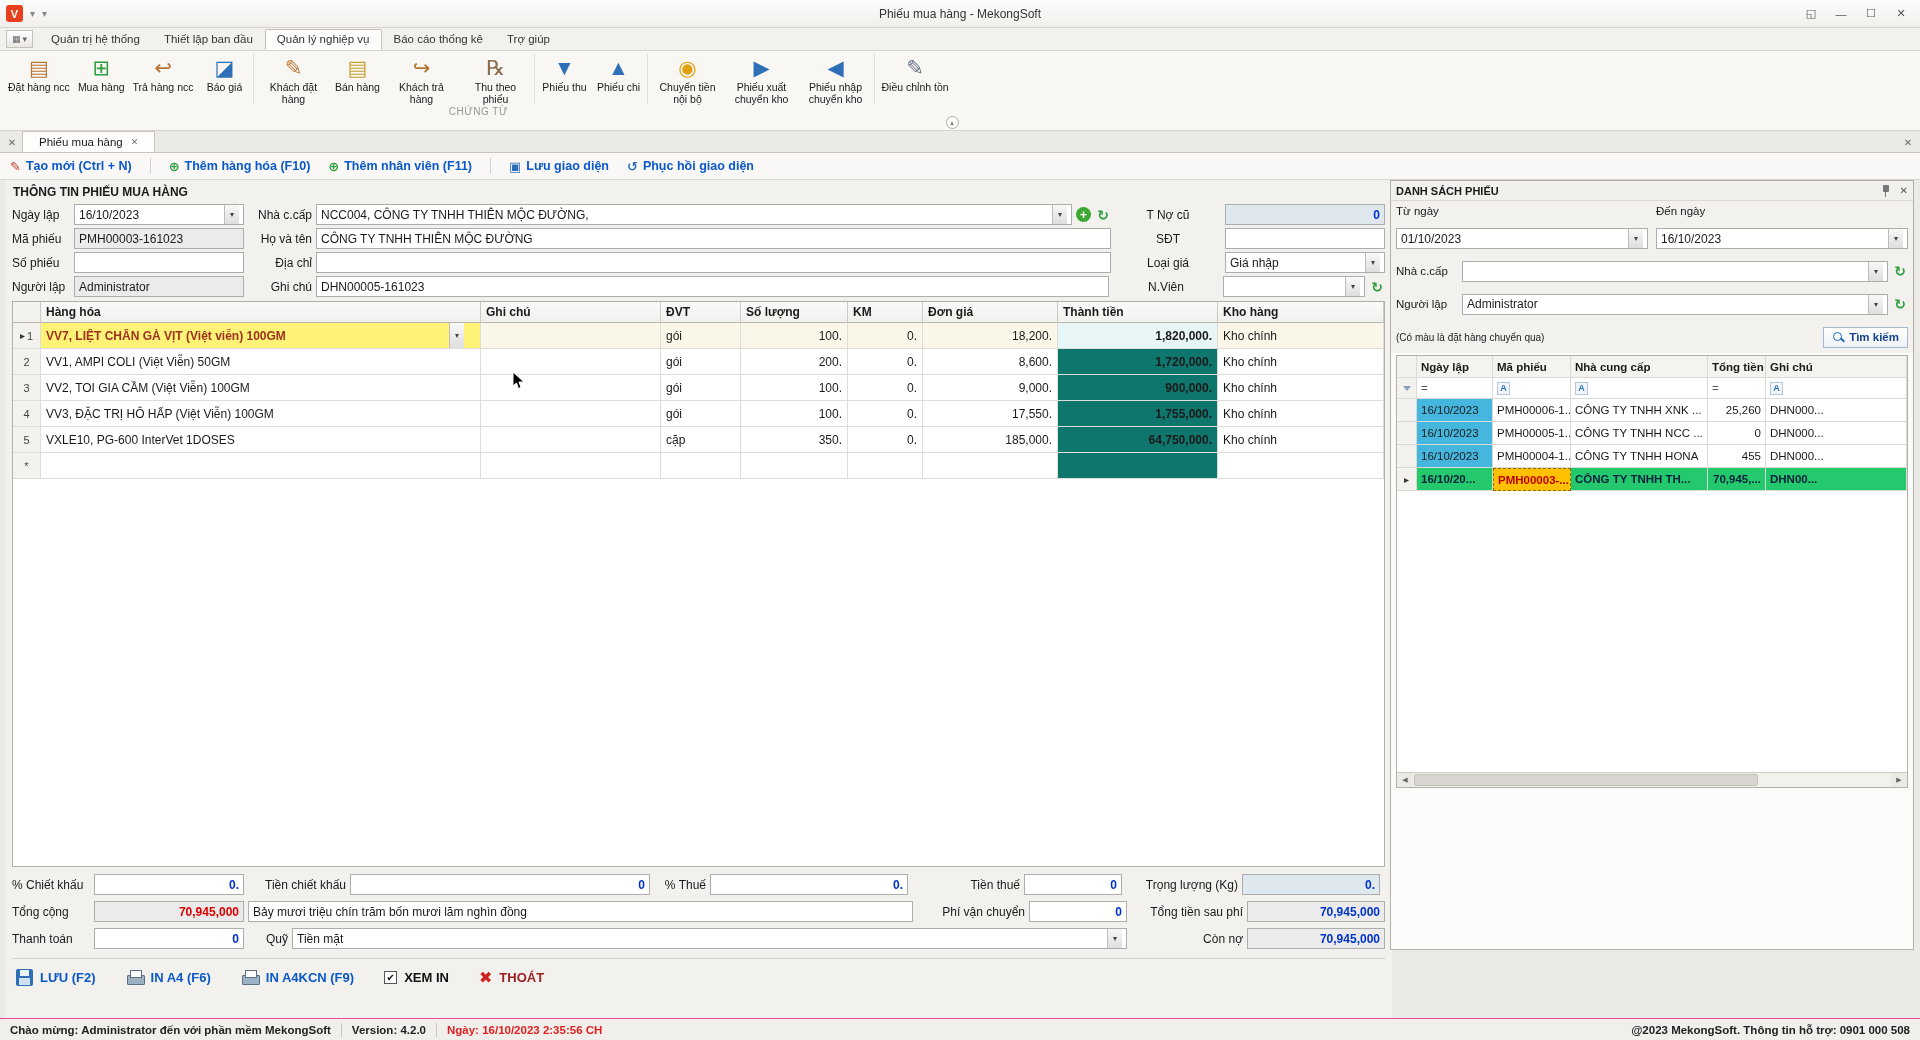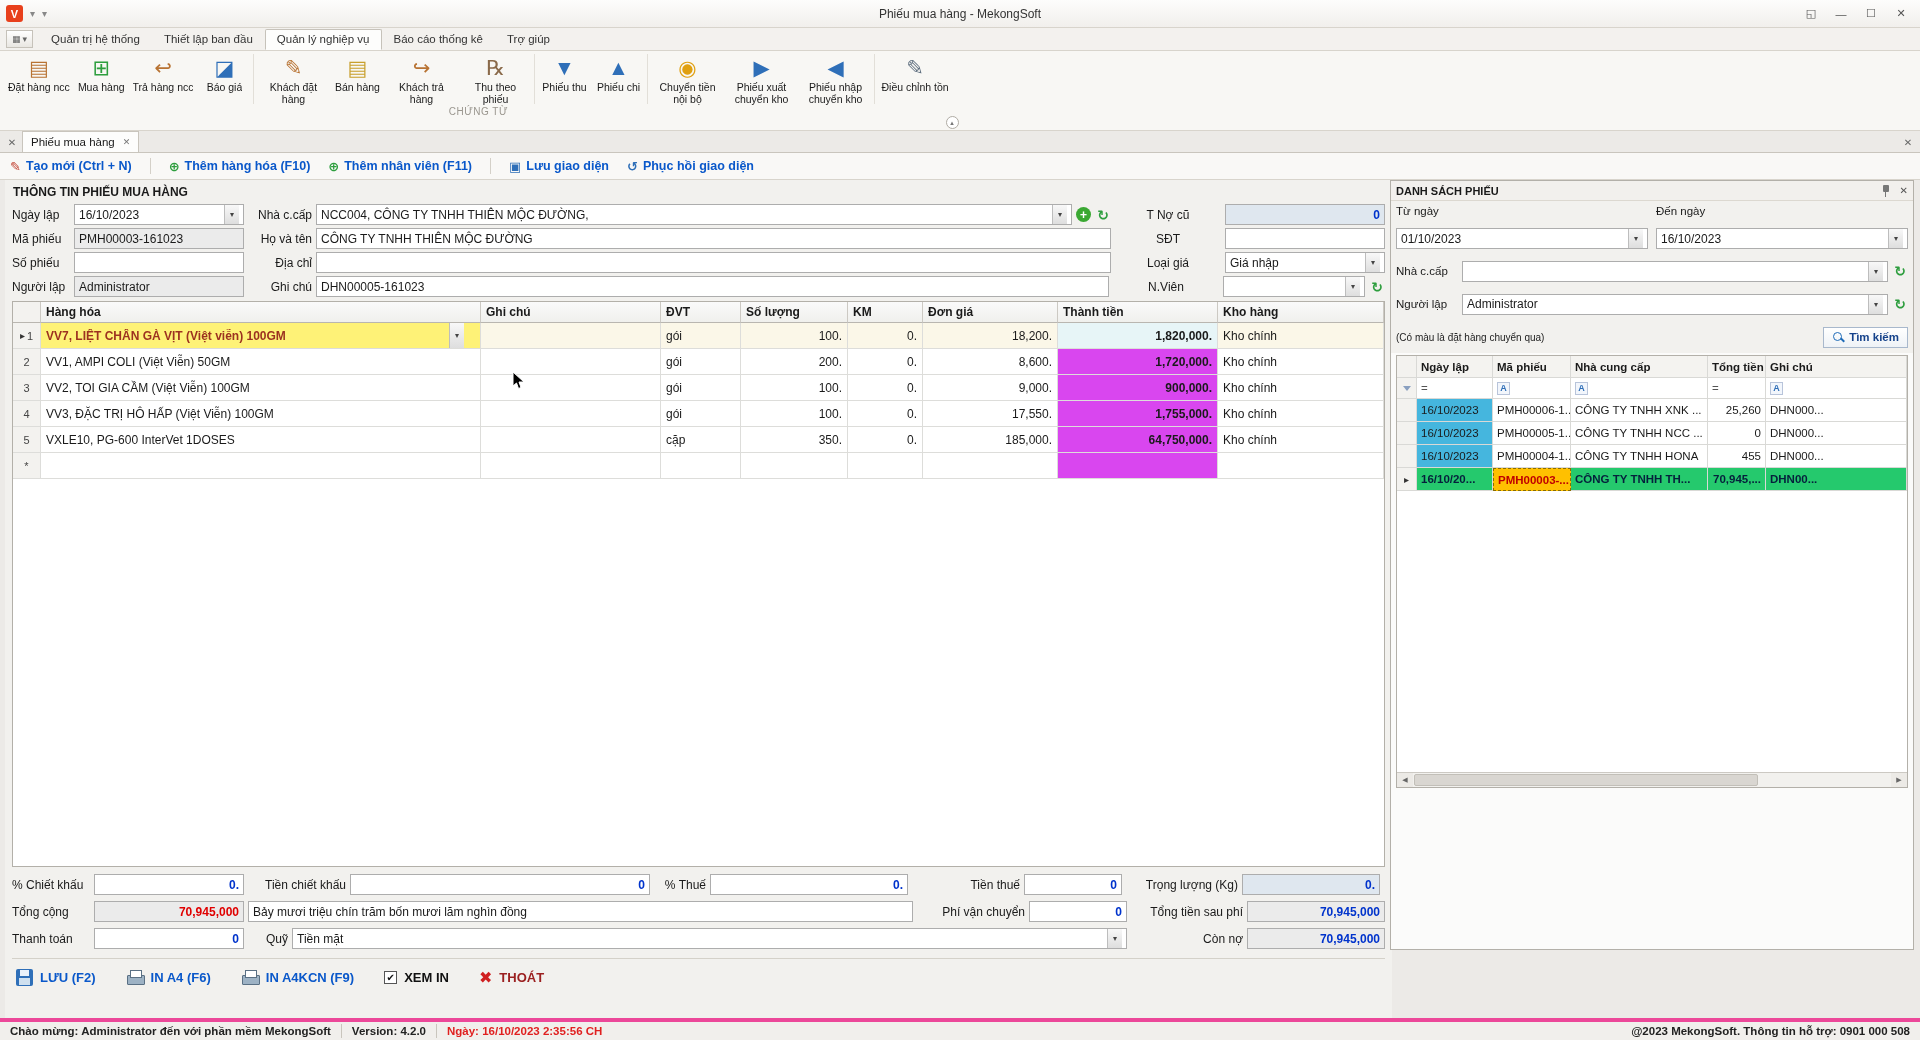--- a/index.html
+++ b/index.html
@@ -23,21 +23,21 @@
 .rb-item{min-width:54px;max-width:86px;padding:2px 4px 0;display:flex;flex-direction:column;align-items:center;text-align:center}
 .rb-ico{font-size:21px;line-height:28px;height:28px}
 .rb-lbl{font-size:10.5px;line-height:1.12;max-width:66px;height:24px;overflow:hidden}
 .rb-item.wide .rb-lbl{max-width:92px}
 .rb-sep{width:1px;background:#e2dfd8;align-self:stretch;margin:2px 2px}
 .rb-caption{height:14px;text-align:center;color:#9a968e;font-size:10px;letter-spacing:.5px}
 .rb-collapse{position:absolute;right:-6px;bottom:1px;width:13px;height:13px;border:1px solid #b0aca4;border-radius:50%;display:flex;align-items:center;justify-content:center;font-size:7px;color:#777;background:#fff}
 
 .tabsbar{height:22px;background:#eceae7;border-bottom:1px solid #c9c5bd;display:flex;align-items:flex-end;padding:0 2px}
 .xbtn{width:20px;height:20px;display:flex;align-items:center;justify-content:center;color:#666;font-size:10px}
-.doctab{background:#fdfdfc;border:1px solid #c9c5bd;border-bottom:none;height:21px;padding:0 8px;display:flex;align-items:center;gap:8px;font-size:11.5px}
+.doctab{background:#fdfdfc;border:1px solid #c9c5bd;border-bottom:none;height:21px;padding:0 16px;display:flex;align-items:center;gap:8px;font-size:11.5px}
 .doctab .tx{font-size:9px;color:#777}
 .tabsbar .far{margin-left:auto}
 
 .actionbar{height:27px;background:#f9f8f6;border-bottom:1px solid #d8d4cc;display:flex;align-items:center;padding:0 10px;gap:18px}
 .act{display:flex;align-items:center;gap:5px}
 .act .ic{font-size:13px;font-weight:bold}
 .act .lb{font-weight:bold;font-size:12.5px;color:#0a58ca}
 .act-sep{width:1px;height:16px;background:#d4d0c8}
 
 .content-left{position:absolute;left:5px;top:180px;width:1387px;bottom:22px;background:#f2f1ee}
@@ -61,21 +61,21 @@
 .mini.refresh{color:#2e9e3e;font-size:14px}
 
 .igrid{margin:3px 7px 0;border:1px solid #b3b0a9;background:#fff;height:566px;overflow:hidden;--gcols:28px 440px 180px 80px 107px 75px 135px 160px 1fr}
 .g-row{display:grid;grid-template-columns:var(--gcols);height:26px}
 .g-head{height:21px;background:linear-gradient(#fafafa,#efefec);font-weight:bold}
 .gc{padding:0 5px;border-right:1px solid #ddddda;border-bottom:1px solid #ddddda;display:flex;align-items:center;overflow:hidden;white-space:nowrap}
 .g-head .gc{border-right-color:#ccc9c3;border-bottom-color:#b9b6b0}
 .ind{background:#f3f2ef;justify-content:center;color:#444;font-size:11px;gap:2px;padding:0 2px}
 .cur{color:#333;font-size:10px}
 .r{justify-content:flex-end}
-.tt{background:#d946ef;font-weight:bold}
+.tt{background:#0f766e;font-weight:bold}
 .sel .gc{background:#fbf7e8}
 .sel .ind{background:#f3f2ef}
 .sel .tt{background:#e7f5f7}
 .gc.prodhl{background:#fef277;color:#9c3220;font-weight:bold;padding-right:16px}
 
 .totals{margin:6px 7px 0;display:flex;flex-direction:column;gap:4px}
 .trow{display:flex;align-items:center;gap:4px;height:23px}
 .tl1{width:78px}.tf1{width:150px}
 .tl2{width:98px;text-align:right}.tf2{width:300px}
 .tl3{width:52px;text-align:right}.tf3{width:198px}
@@ -126,21 +126,21 @@
 .psel .pind{background:#f3f2ef;color:#333}
 .psel .pc.code{background:#ffc000;color:#c00000;border:1px dashed #8a6d00}
 .icon-funnel{width:0;height:0;border-left:4px solid transparent;border-right:4px solid transparent;border-top:5px solid #8aa0c0}
 .fA{width:13px;height:13px;border:1px solid #b8c4da;background:#f2f6fc;color:#2f6fb8;font-size:9px;font-weight:bold;display:flex;align-items:center;justify-content:center}
 .feq{color:#555}
 .p-hscroll{position:absolute;bottom:0;left:0;right:0;height:15px;border-top:1px solid #ccc9c3;background:#f2f1ee;display:flex;align-items:stretch}
 .hs-btn{width:16px;display:flex;align-items:center;justify-content:center;font-size:7px;color:#666;background:#eceae6}
 .hs-track{flex:1;position:relative}
 .hs-thumb{position:absolute;left:1px;top:1px;bottom:1px;width:72%;background:#d9d6d1;border:1px solid #c2bfb8;border-radius:2px}
 
-.statusbar{position:absolute;bottom:0;left:0;width:100%;height:22px;background:#f1efec;border-top:4px solid #ec4899;display:flex;align-items:center;font-size:11.5px;font-weight:bold;color:#222;padding:8px 10px}
+.statusbar{position:absolute;bottom:0;left:0;width:100%;height:22px;background:#f1efec;border-top:1px solid #ec4899;display:flex;align-items:center;font-size:11.5px;font-weight:bold;color:#222;padding:8px 10px}
 .sb-sep{width:1px;height:14px;background:#c9c5bd;margin:0 10px}
 .sb-date{color:#e02020}
 .sb-right{margin-left:auto}
 
 .cursor{position:absolute;left:512px;top:371px;z-index:99;pointer-events:none}
 </style>
 </head>
 <body>
 
 <div class="titlebar">

